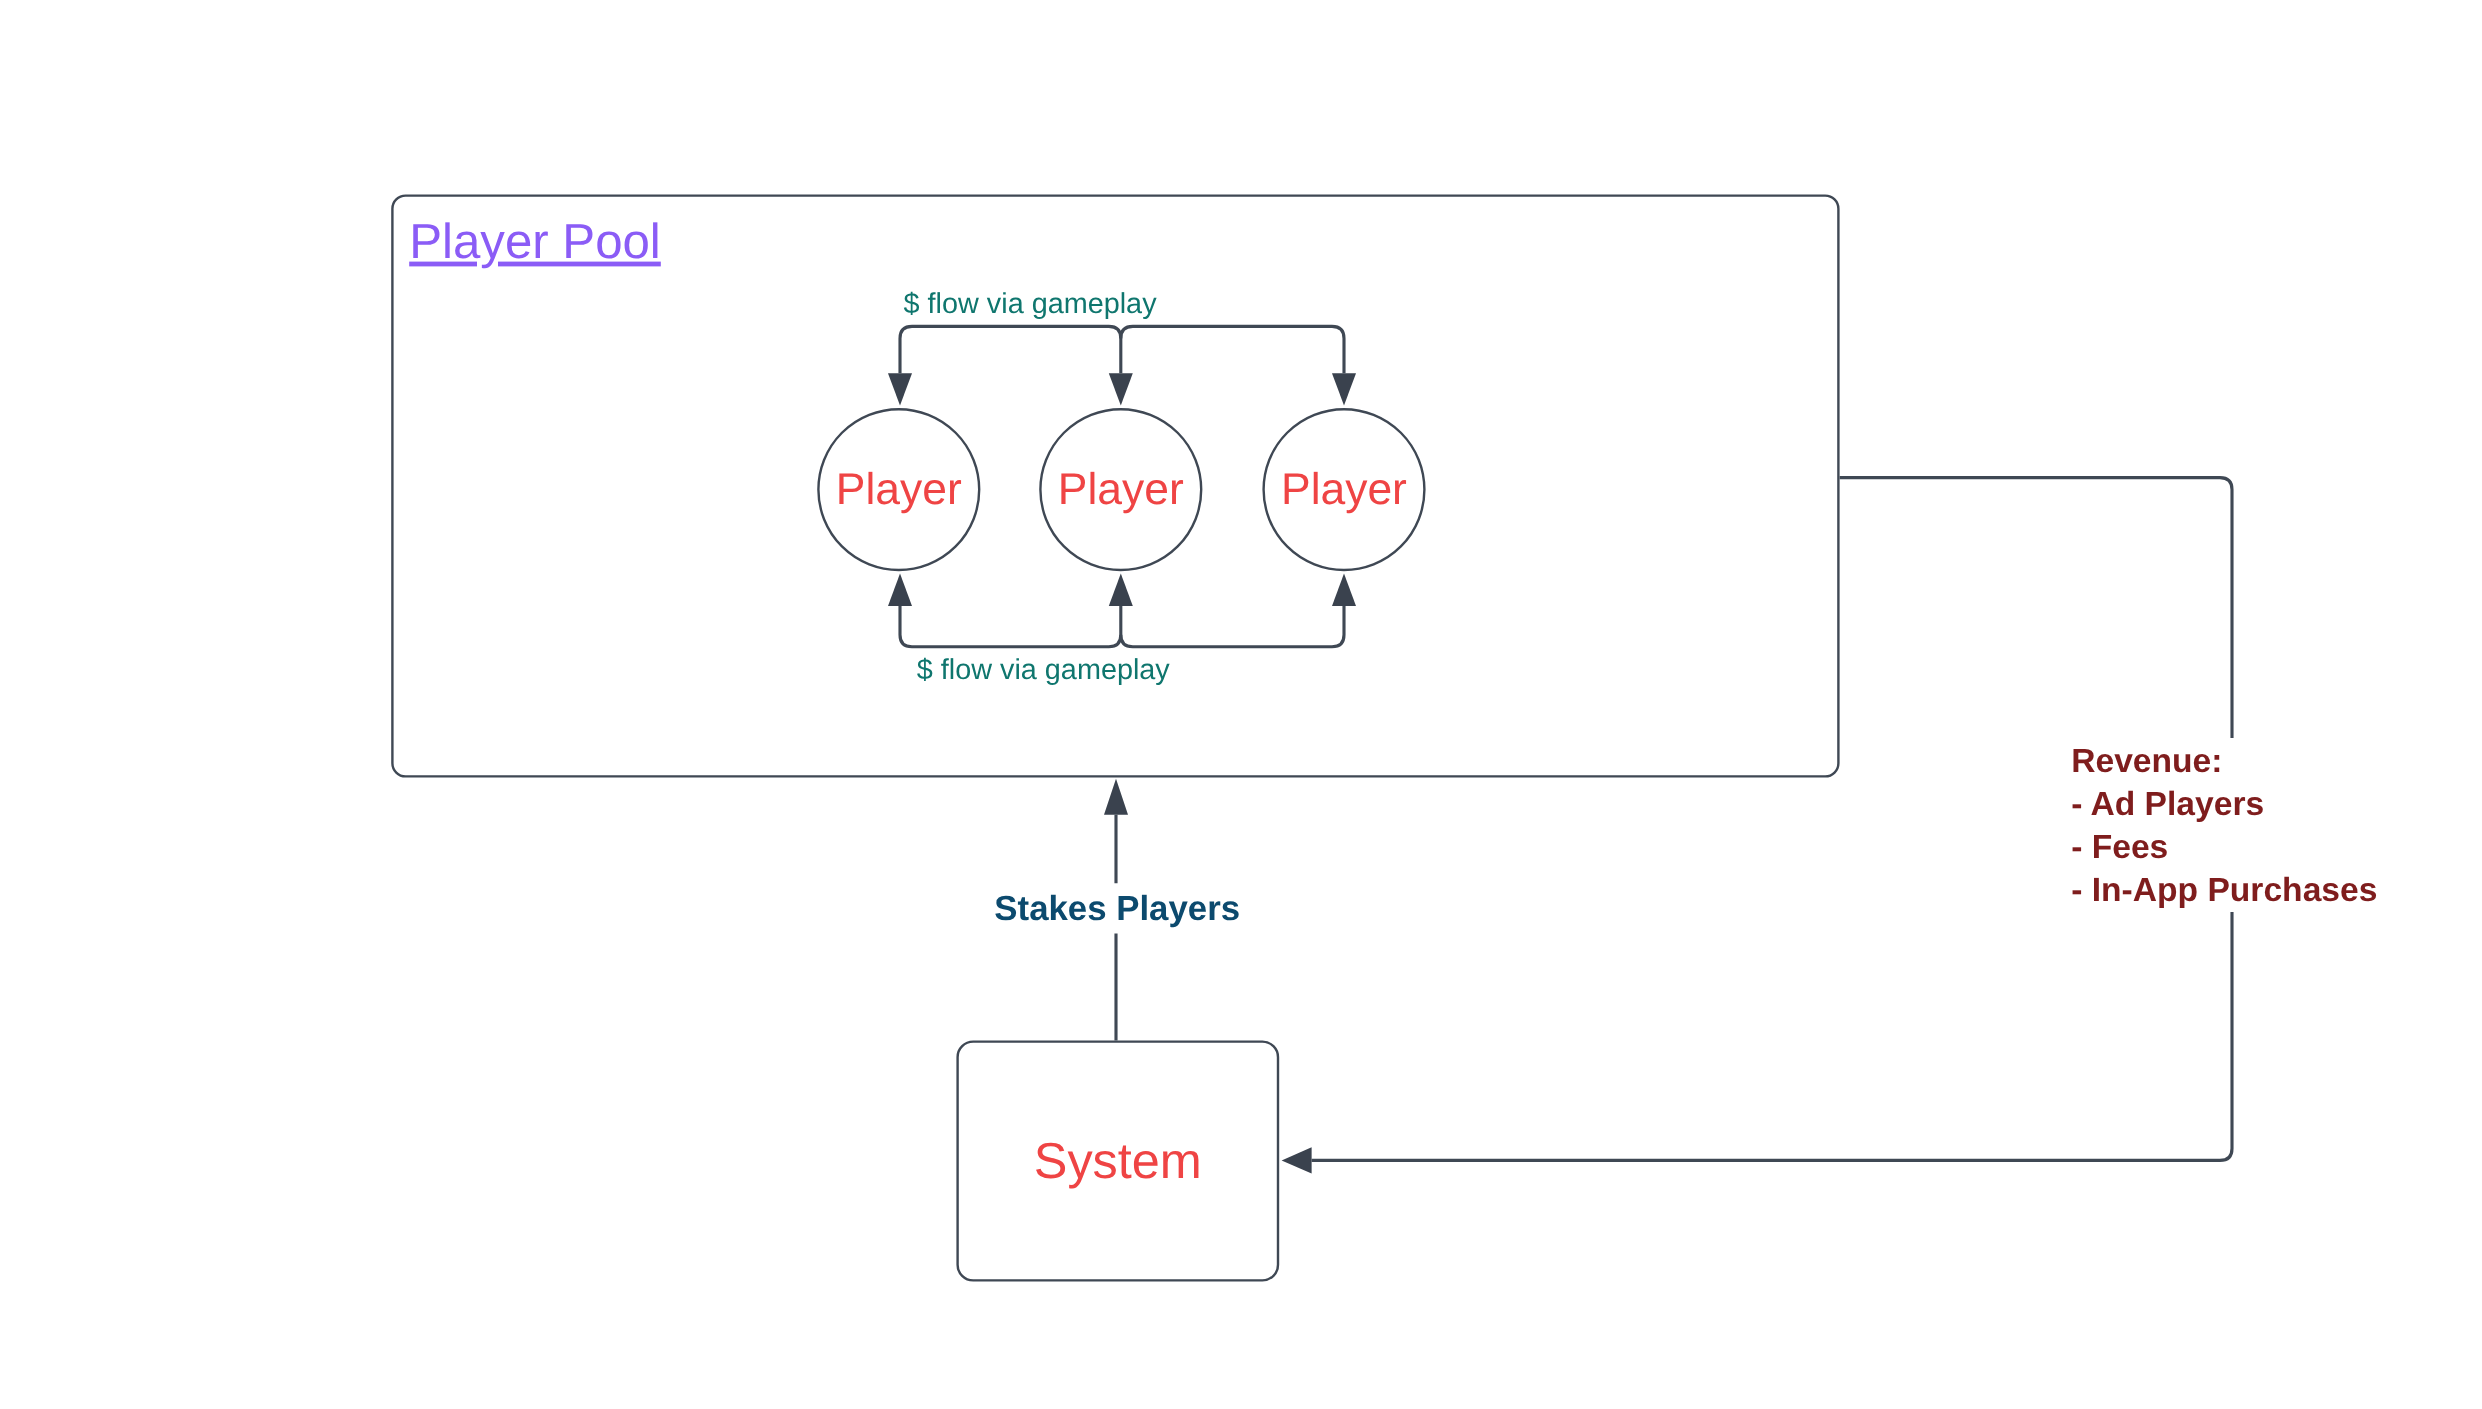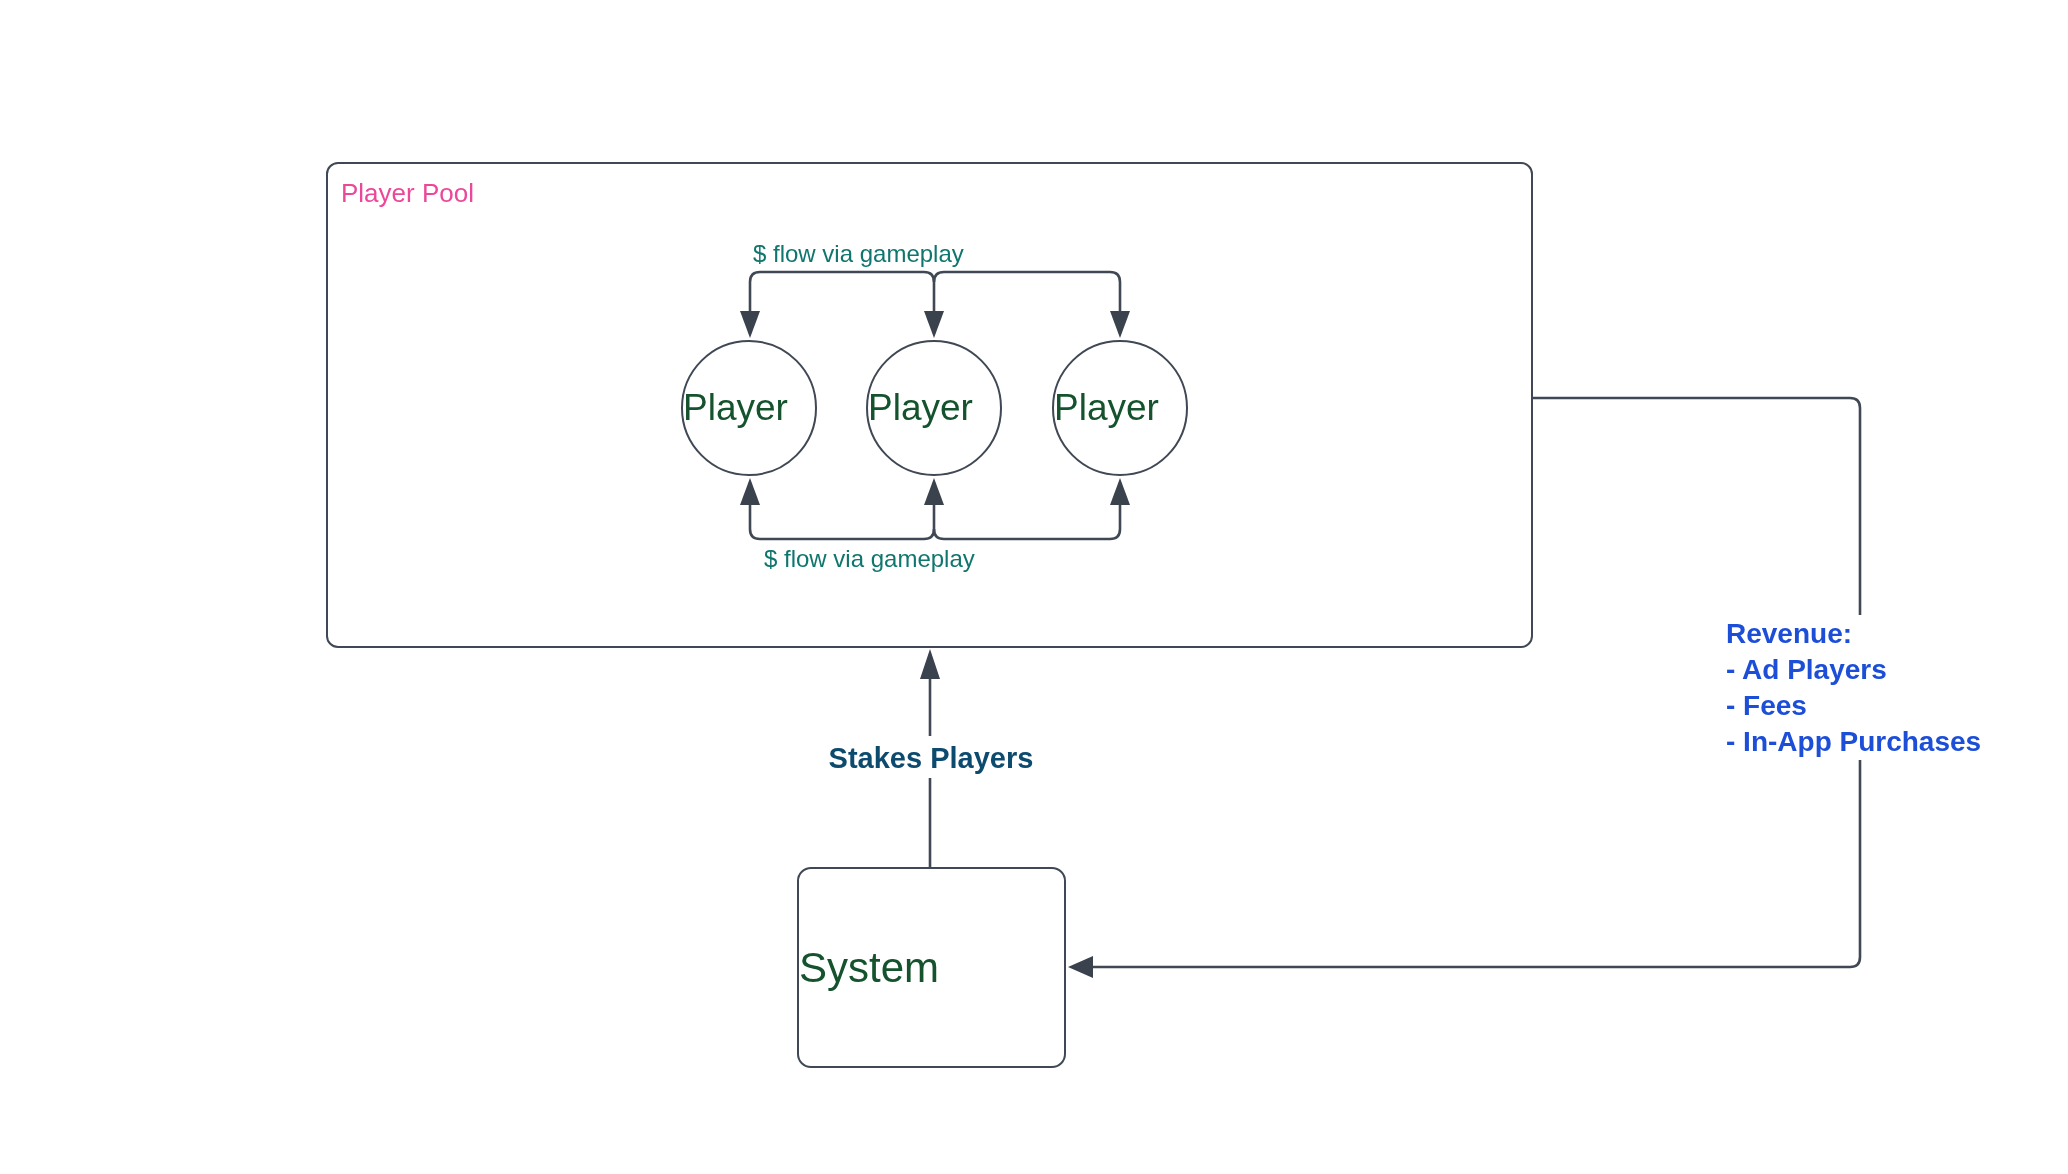--- a/index.html
+++ b/index.html
@@ -23,34 +23,36 @@
     stroke-width: 2.6;
   }
   .arrowhead { fill: #3A424E; stroke: none; }
   .node {
     position: absolute;
     box-sizing: border-box;
     border: 2.6px solid #3F4854;
     background: #ffffff;
     display: flex;
     align-items: center;
-    color: #14532d;
+    justify-content: center;
+    color: #ef4444;
   }
   .pool {
     left: 326px; top: 162px;
     width: 1207px; height: 486px;
     border-radius: 12px;
     background: #ffffff;
   }
   .pool-title {
     position: absolute;
     left: 341px; top: 178px;
-    font-size: 26px;
-    color: #ec4899;
+    font-size: 41px;
+    color: #8b5cf6;
     white-space: nowrap;
+    text-decoration: underline;
   }
   .player-circle {
     top: 340px;
     width: 136px; height: 136px;
     border-radius: 50%;
     font-size: 37px;
   }
   .player-1 { left: 681px; }
   .player-2 { left: 866px; }
   .player-3 { left: 1052px; }
@@ -79,21 +81,21 @@
     font-weight: bold;
     color: #0c4a6e;
     white-space: nowrap;
   }
   .revenue-note {
     position: absolute;
     left: 1726px; top: 616px;
     font-size: 28px;
     font-weight: bold;
     line-height: 36px;
-    color: #1d4ed8;
+    color: #7f1d1d;
     white-space: nowrap;
   }
 </style>
 </head>
 <body>
 
 <div class="canvas">
 
   <div class="node pool"></div>
   <div class="pool-title">Player Pool</div>

